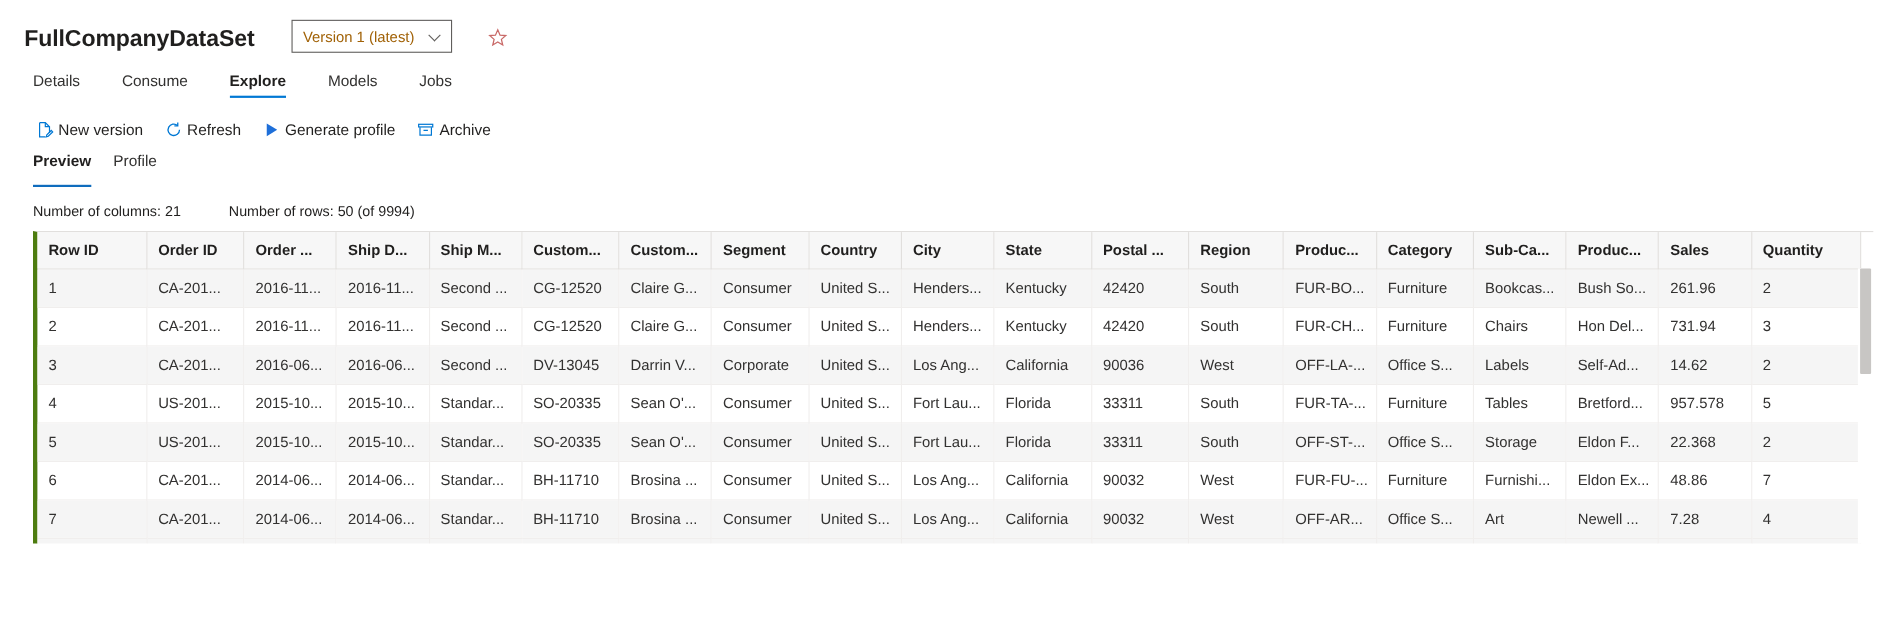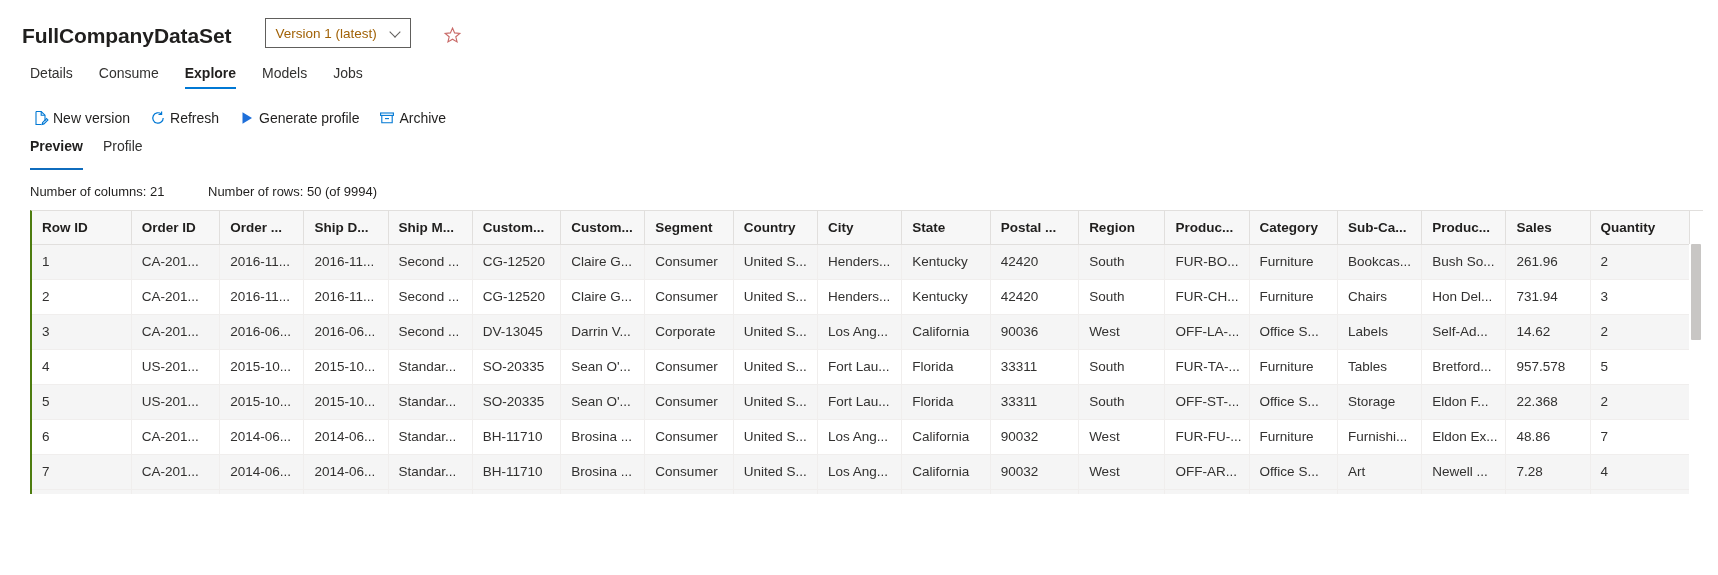--- a/index.html
+++ b/index.html
@@ -61,21 +61,21 @@
     user-select: none;
   }
 
   
   .main-tabs {
     display: flex;
     align-items: flex-end;
     padding-left: 27px;
     height: 34px;
     margin-top: 7px;
-    gap: 0px;
+    gap: 12px;
   }
   .main-tab {
     font-size: 14px;
     color: #323130;
     padding: 0 13px 8px 13px;
     cursor: pointer;
     position: relative;
     white-space: nowrap;
   }
   .main-tab:first-child { padding-left: 3px; }
@@ -141,21 +141,21 @@
   .counts .c1 { width: 178px; }
 
   
   .grid-wrap {
     margin: 11px 0 0 30px;
     width: 1673px;
     height: 284px;
     overflow: hidden;
     position: relative;
     border-top: 1px solid #e1dfdd;
-    border-left: 2px solid #4d7c0f;
+    border-left: 4px solid #4d7c0f;
   }
   table.grid {
     border-collapse: collapse;
     table-layout: fixed;
     width: 1658px;
     font-size: 13.5px;
   }
   table.grid th {
     height: 33px;
     background: #f7f7f7;

